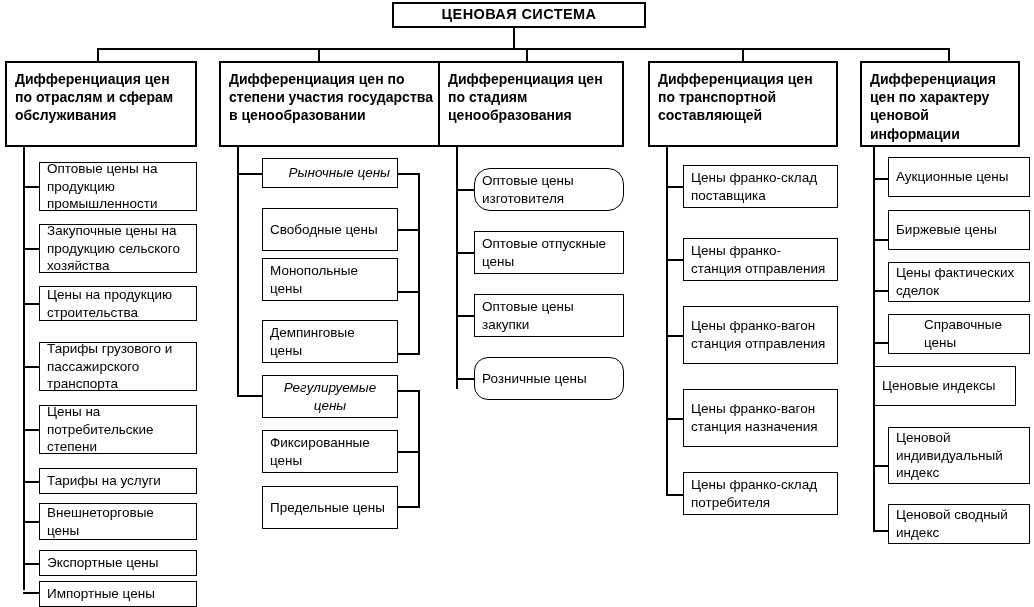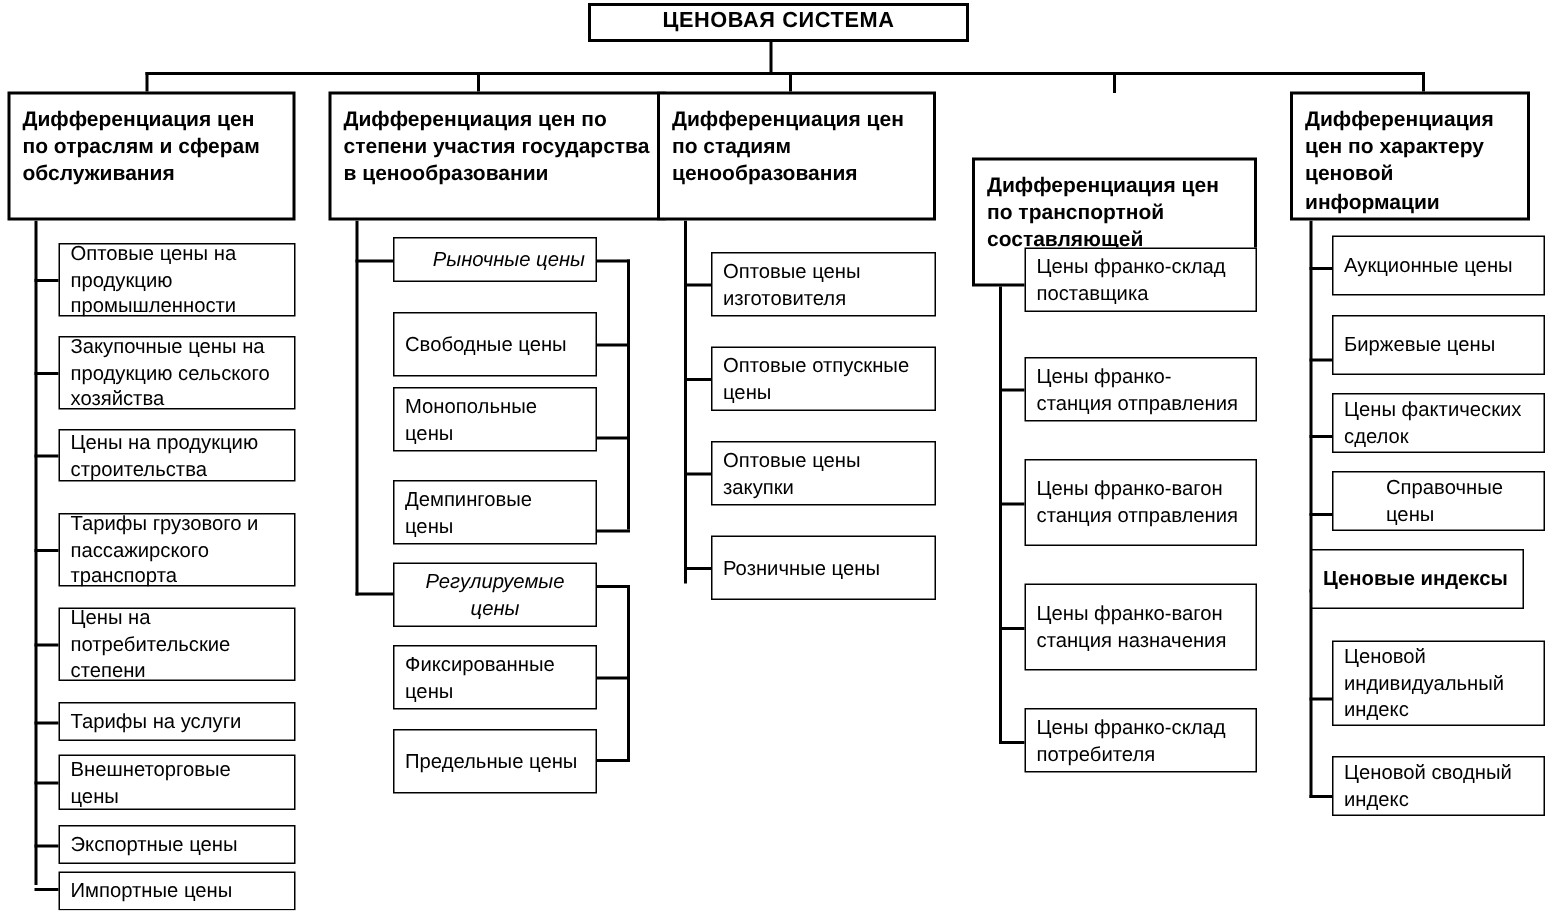--- a/index.html
+++ b/index.html
@@ -166,34 +166,34 @@
 
   <div class="box head-box" style="left:438px;top:61px;width:186px;height:86px;">
     <span class="txt">Дифференциация цен по стадиям ценообразования</span>
   </div>
   <div class="ln v" style="left:456px;top:147px;height:242px;"></div>
   <div class="ln h" style="left:456px;top:189px;width:19px;"></div>
   <div class="ln h" style="left:456px;top:252px;width:19px;"></div>
   <div class="ln h" style="left:456px;top:315px;width:19px;"></div>
   <div class="ln h" style="left:456px;top:378px;width:19px;"></div>
 
-  <div class="box leaf" style="left:474px;top:168px;width:150px;height:43px;">
+  <div class="box leaf" style="left:474px;top:168px;width:150px;height:43px;border-radius:16px;">
     <span class="txt">Оптовые цены изготовителя</span>
     </div>
   <div class="box leaf" style="left:474px;top:231px;width:150px;height:43px;">
     <span class="txt">Оптовые отпускные цены</span>
     </div>
   <div class="box leaf" style="left:474px;top:294px;width:150px;height:43px;">
     <span class="txt">Оптовые цены закупки</span>
     </div>
-  <div class="box leaf" style="left:474px;top:357px;width:150px;height:43px;">
+  <div class="box leaf" style="left:474px;top:357px;width:150px;height:43px;border-radius:14px;">
     <span class="txt">Розничные цены</span>
     </div>
 
-  <div class="box head-box" style="left:648px;top:61px;width:190px;height:86px;margin-top:44px;">
+  <div class="box head-box" style="left:648px;top:61px;width:190px;height:86px;">
     <span class="txt">Дифференциация цен по транспортной составляющей</span>
   </div>
   <div class="ln v" style="left:666px;top:147px;height:349px;"></div>
   <div class="ln h" style="left:666px;top:186px;width:18px;"></div>
   <div class="ln h" style="left:666px;top:259px;width:18px;"></div>
   <div class="ln h" style="left:666px;top:335px;width:18px;"></div>
   <div class="ln h" style="left:666px;top:418px;width:18px;"></div>
   <div class="ln h" style="left:666px;top:494px;width:18px;"></div>
 
   <div class="box leaf" style="left:683px;top:165px;width:155px;height:43px;">
@@ -229,21 +229,21 @@
     </div>
   <div class="box leaf" style="left:888px;top:210px;width:142px;height:40px;">
     <span class="txt">Биржевые цены</span>
     </div>
   <div class="box leaf" style="left:888px;top:262px;width:142px;height:40px;">
     <span class="txt">Цены фактических сделок</span>
     </div>
   <div class="box leaf" style="left:888px;top:314px;width:142px;height:40px;padding-left:28px;">
     <span class="txt">Справочные цены</span>
     </div>
-  <div class="box leaf" style="left:874px;top:366px;width:142px;height:40px;font-weight:bold;">
+  <div class="box leaf" style="left:874px;top:366px;width:142px;height:40px;">
     <span class="txt">Ценовые индексы</span>
     </div>
   <div class="box leaf" style="left:888px;top:427px;width:142px;height:57px;">
     <span class="txt">Ценовой индивидуальный индекс</span>
     </div>
   <div class="box leaf" style="left:888px;top:504px;width:142px;height:40px;">
     <span class="txt">Ценовой сводный индекс</span>
     </div>
 
 </div>

